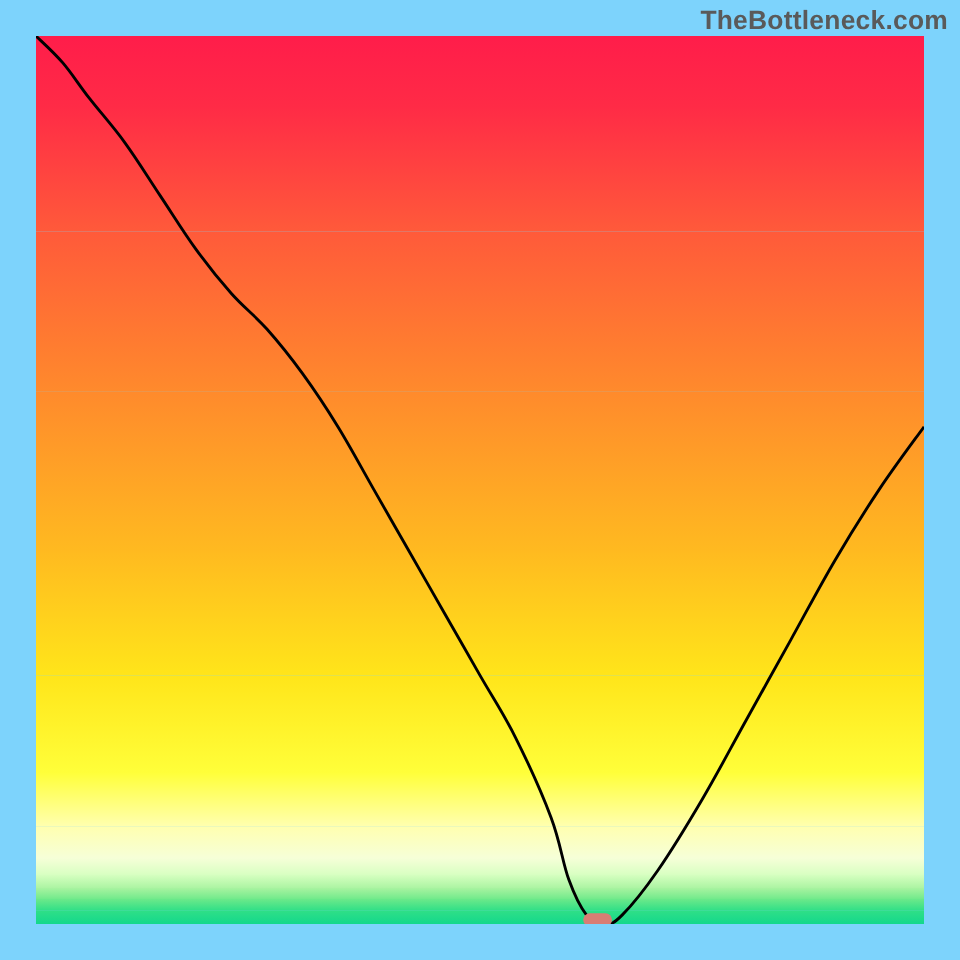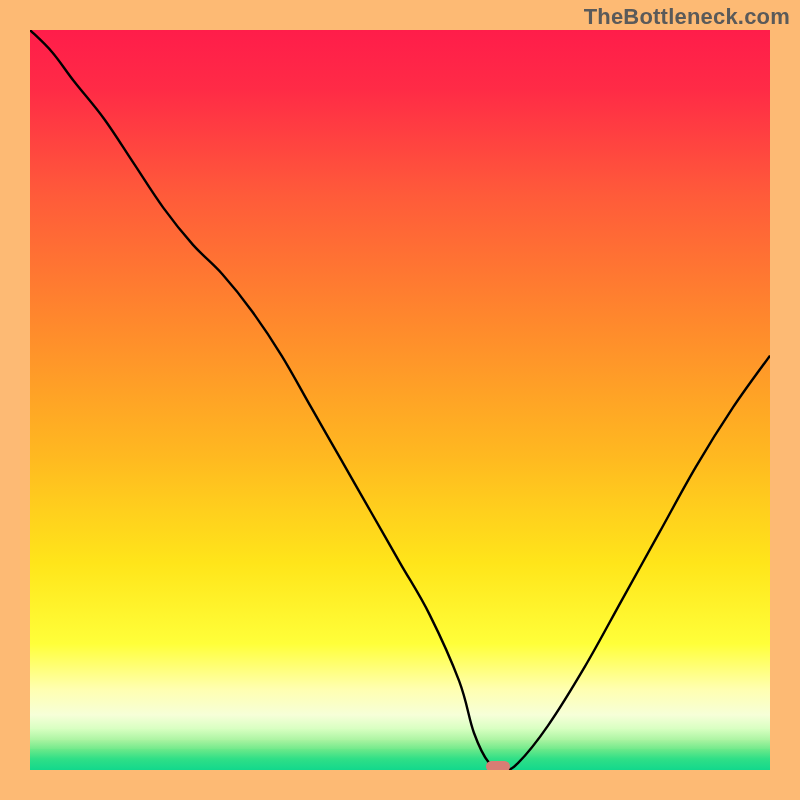--- a/index.html
+++ b/index.html
@@ -8,21 +8,21 @@
     width: 800px;
     height: 800px;
     background: #000;
     overflow: hidden;
     font-family: Arial, Helvetica, sans-serif;
   }
   .frame {
     position: relative;
     width: 800px;
     height: 800px;
-    background: #fdba74;
+    background: #7dd3fc;
   }
   .watermark {
     position: absolute;
     top: 4px;
     right: 10px;
     color: #5a5a5a;
     font-size: 22px;
     font-weight: 600;
     letter-spacing: 0.2px;
     z-index: 10;

